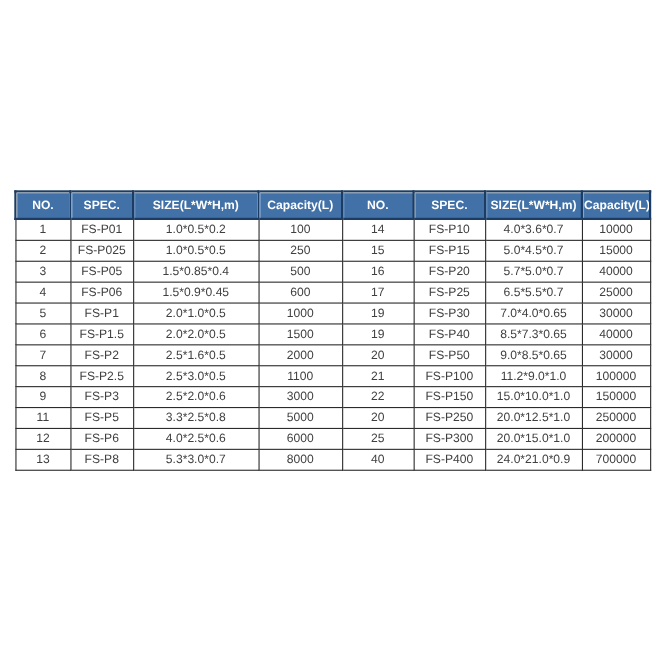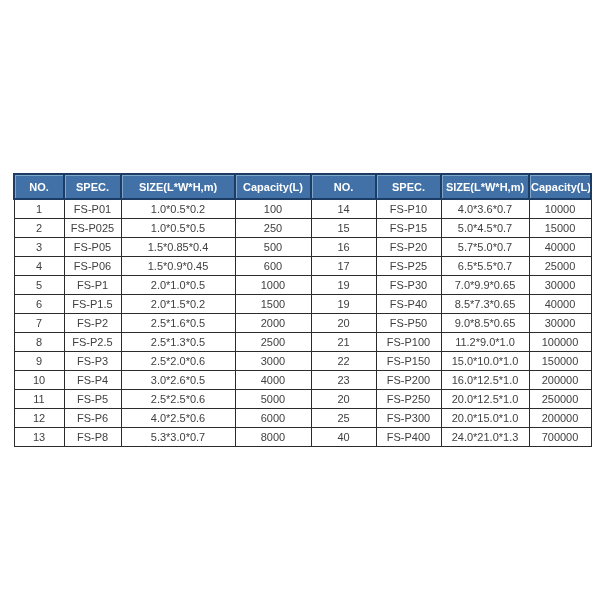--- a/index.html
+++ b/index.html
@@ -126,77 +126,67 @@
           <td>6.5*5.5*0.7</td>
           <td>25000</td>
         </tr>
         <tr>
           <td>5</td>
           <td>FS-P1</td>
           <td>2.0*1.0*0.5</td>
           <td>1000</td>
           <td>19</td>
           <td>FS-P30</td>
-          <td>7.0*9.9*0.65</td>
+          <td>7.0*4.0*0.65</td>
           <td>30000</td>
         </tr>
         <tr>
           <td>6</td>
           <td>FS-P1.5</td>
-          <td>2.0*1.5*0.2</td>
+          <td>2.0*2.0*0.5</td>
           <td>1500</td>
           <td>19</td>
           <td>FS-P40</td>
           <td>8.5*7.3*0.65</td>
           <td>40000</td>
         </tr>
         <tr>
           <td>7</td>
           <td>FS-P2</td>
           <td>2.5*1.6*0.5</td>
           <td>2000</td>
           <td>20</td>
           <td>FS-P50</td>
           <td>9.0*8.5*0.65</td>
           <td>30000</td>
         </tr>
         <tr>
           <td>8</td>
           <td>FS-P2.5</td>
-          <td>2.5*1.3*0.5</td>
-          <td>2500</td>
+          <td>2.5*3.0*0.5</td>
+          <td>1100</td>
           <td>21</td>
           <td>FS-P100</td>
           <td>11.2*9.0*1.0</td>
           <td>100000</td>
         </tr>
         <tr>
           <td>9</td>
           <td>FS-P3</td>
           <td>2.5*2.0*0.6</td>
           <td>3000</td>
           <td>22</td>
           <td>FS-P150</td>
           <td>15.0*10.0*1.0</td>
           <td>150000</td>
         </tr>
         <tr>
-          <td>10</td>
-          <td>FS-P4</td>
-          <td>3.0*2.6*0.5</td>
-          <td>4000</td>
-          <td>23</td>
-          <td>FS-P200</td>
-          <td>16.0*12.5*1.0</td>
-          <td>200000</td>
-        </tr>
-        <tr>
           <td>11</td>
           <td>FS-P5</td>
-          <td>2.5*2.5*0.6</td>
+          <td>3.3*2.5*0.8</td>
           <td>5000</td>
           <td>20</td>
           <td>FS-P250</td>
           <td>20.0*12.5*1.0</td>
           <td>250000</td>
         </tr>
         <tr>
           <td>12</td>
           <td>FS-P6</td>
           <td>4.0*2.5*0.6</td>
@@ -206,18 +196,18 @@
           <td>20.0*15.0*1.0</td>
           <td>200000</td>
         </tr>
         <tr>
           <td>13</td>
           <td>FS-P8</td>
           <td>5.3*3.0*0.7</td>
           <td>8000</td>
           <td>40</td>
           <td>FS-P400</td>
-          <td>24.0*21.0*1.3</td>
+          <td>24.0*21.0*0.9</td>
           <td>700000</td>
         </tr>
       </tbody>
   </table>
 </div>
 
 </body></html>

